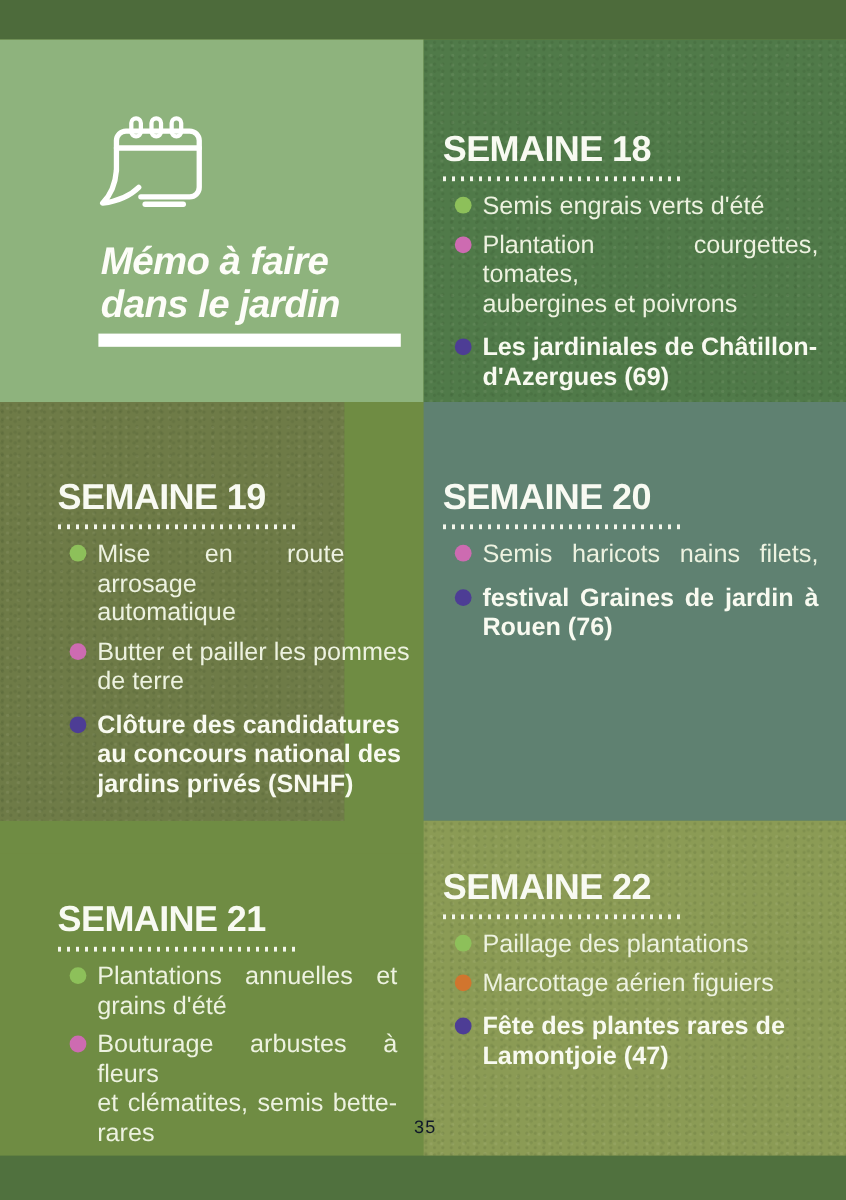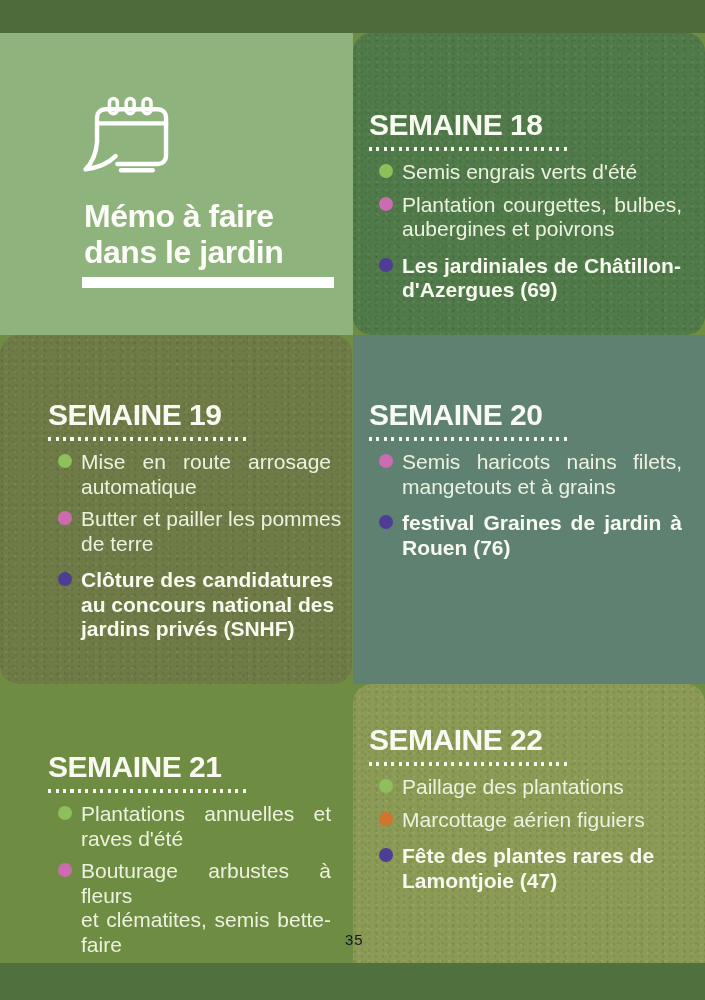--- a/index.html
+++ b/index.html
@@ -7,38 +7,37 @@
     position:relative;width:705px;height:1000px;margin:0 auto;overflow:hidden;
     font-family:"Liberation Sans","DejaVu Sans",sans-serif;
     background:#6f8c43;
   }
   .strip{position:absolute;left:0;width:705px;}
   .strip-top{top:0;height:33px;background:#4d6b3b;}
   .strip-footer{top:963px;height:37px;background:#50713e;}
   .cell{position:absolute;box-sizing:border-box;}
   .r1l{top:33px;left:0;width:353px;height:302px;background:#8eb37d;}
   .r1r{top:33px;left:353px;width:352px;height:302px;background:#507a49;}
-  .r2l{top:335px;left:0;width:352px;height:349px;background:#6e7b47;}
+  .r2l{top:335px;left:0;width:287px;height:349px;background:#6e7b47;}
   .r2r{top:335px;left:353px;width:352px;height:349px;background:#5f8171;}
   .r3l{top:711px;left:0;width:353px;height:326px;background:#6f8c43;}
   .r3r{top:684px;left:353px;width:352px;height:304px;background:#8b9b55;}
   .grass{
     background-image:
       radial-gradient(circle at 30% 40%, rgba(20,40,10,.10) 0 1px, transparent 1.6px),
       radial-gradient(circle at 70% 65%, rgba(255,255,230,.07) 0 1px, transparent 1.6px),
       radial-gradient(circle at 15% 80%, rgba(10,30,5,.08) 0 1px, transparent 1.8px);
     background-size:7px 6px, 9px 8px, 11px 9px;
-    border-radius:19px;
   }
   
   .memo{padding:62px 0 0 82px;}
   .memo .cal{display:block;}
   .memo h1{
     margin:14px 0 0 2px;font-size:32px;line-height:36px;font-weight:bold;
-    color:#fdfdf8;letter-spacing:-.5px;
+    color:#fdfdf8;letter-spacing:-.5px;font-style:italic;
   }
   .memo .bar{width:252px;height:11px;background:#ffffff;margin:7px 0 0 0;}
   
   .sec h2{
     margin:0;font-size:30px;line-height:36px;font-weight:bold;color:#f8faf2;
     letter-spacing:-.5px;
   }
   .dots-line{
     height:4px;width:198px;margin-top:4px;
     background:repeating-linear-gradient(90deg,#f4f7ec 0 3px,transparent 3px 7.5px);
@@ -93,21 +92,21 @@
     <div class="items">
       <div class="item">
         <span class="dot" style="background-color: rgb(141, 192, 90);"></span>
         <div class="txt">
             <div class="ln">Semis engrais verts d'été</div>
           </div>
       </div>
       <div class="item">
         <span class="dot" style="background-color: rgb(205, 107, 177);"></span>
         <div class="txt">
-          <div class="ln jl">Plantation courgettes, bulbes,</div>
+          <div class="ln jl">Plantation courgettes, tomates,</div>
           <div class="ln">aubergines et poivrons</div>
         </div>
       </div>
       <div class="item bold">
         <span class="dot" style="background-color: rgb(77, 61, 149);"></span>
         <div class="txt">
           <div class="ln">Les jardiniales de Châtillon-</div>
           <div class="ln">d'Azergues (69)</div>
         </div>
       </div>
@@ -144,50 +143,49 @@
   </div>
 
   <div class="cell r2r sec s20" style="background-color: rgb(95, 129, 113);">
     <h2>SEMAINE 20</h2>
     <div class="dots-line"></div>
     <div class="items">
       <div class="item">
         <span class="dot" style="background-color: rgb(205, 107, 177);"></span>
         <div class="txt">
           <div class="ln jl">Semis haricots nains filets,</div>
-          <div class="ln">mangetouts et à grains</div>
         </div>
       </div>
       <div class="item bold">
         <span class="dot" style="background-color: rgb(77, 61, 149);"></span>
         <div class="txt">
           <div class="ln jl">festival Graines de jardin à</div>
           <div class="ln">Rouen (76)</div>
         </div>
       </div>
     </div>
   </div>
 
   <div class="cell r3l sec s21" style="background-color: rgb(111, 140, 67);">
     <h2>SEMAINE 21</h2>
     <div class="dots-line"></div>
     <div class="items">
       <div class="item">
         <span class="dot" style="background-color: rgb(141, 192, 90);"></span>
         <div class="txt">
           <div class="ln jl">Plantations annuelles et</div>
-          <div class="ln">raves d'été</div>
+          <div class="ln">grains d'été</div>
         </div>
       </div>
       <div class="item">
         <span class="dot" style="background-color: rgb(205, 107, 177);"></span>
         <div class="txt">
           <div class="ln jl">Bouturage arbustes à fleurs</div>
           <div class="ln jl">et clématites, semis bette-</div>
-          <div class="ln">faire</div>
+          <div class="ln">rares</div>
         </div>
       </div>
       <div class="item bold">
         <span class="dot" style="background-color: rgb(77, 61, 149);"></span>
         <div class="txt">
           <div class="ln">Évaluation de mi-parcours</div>
           <div class="ln">des formations</div>
         </div>
       </div>
     </div>

